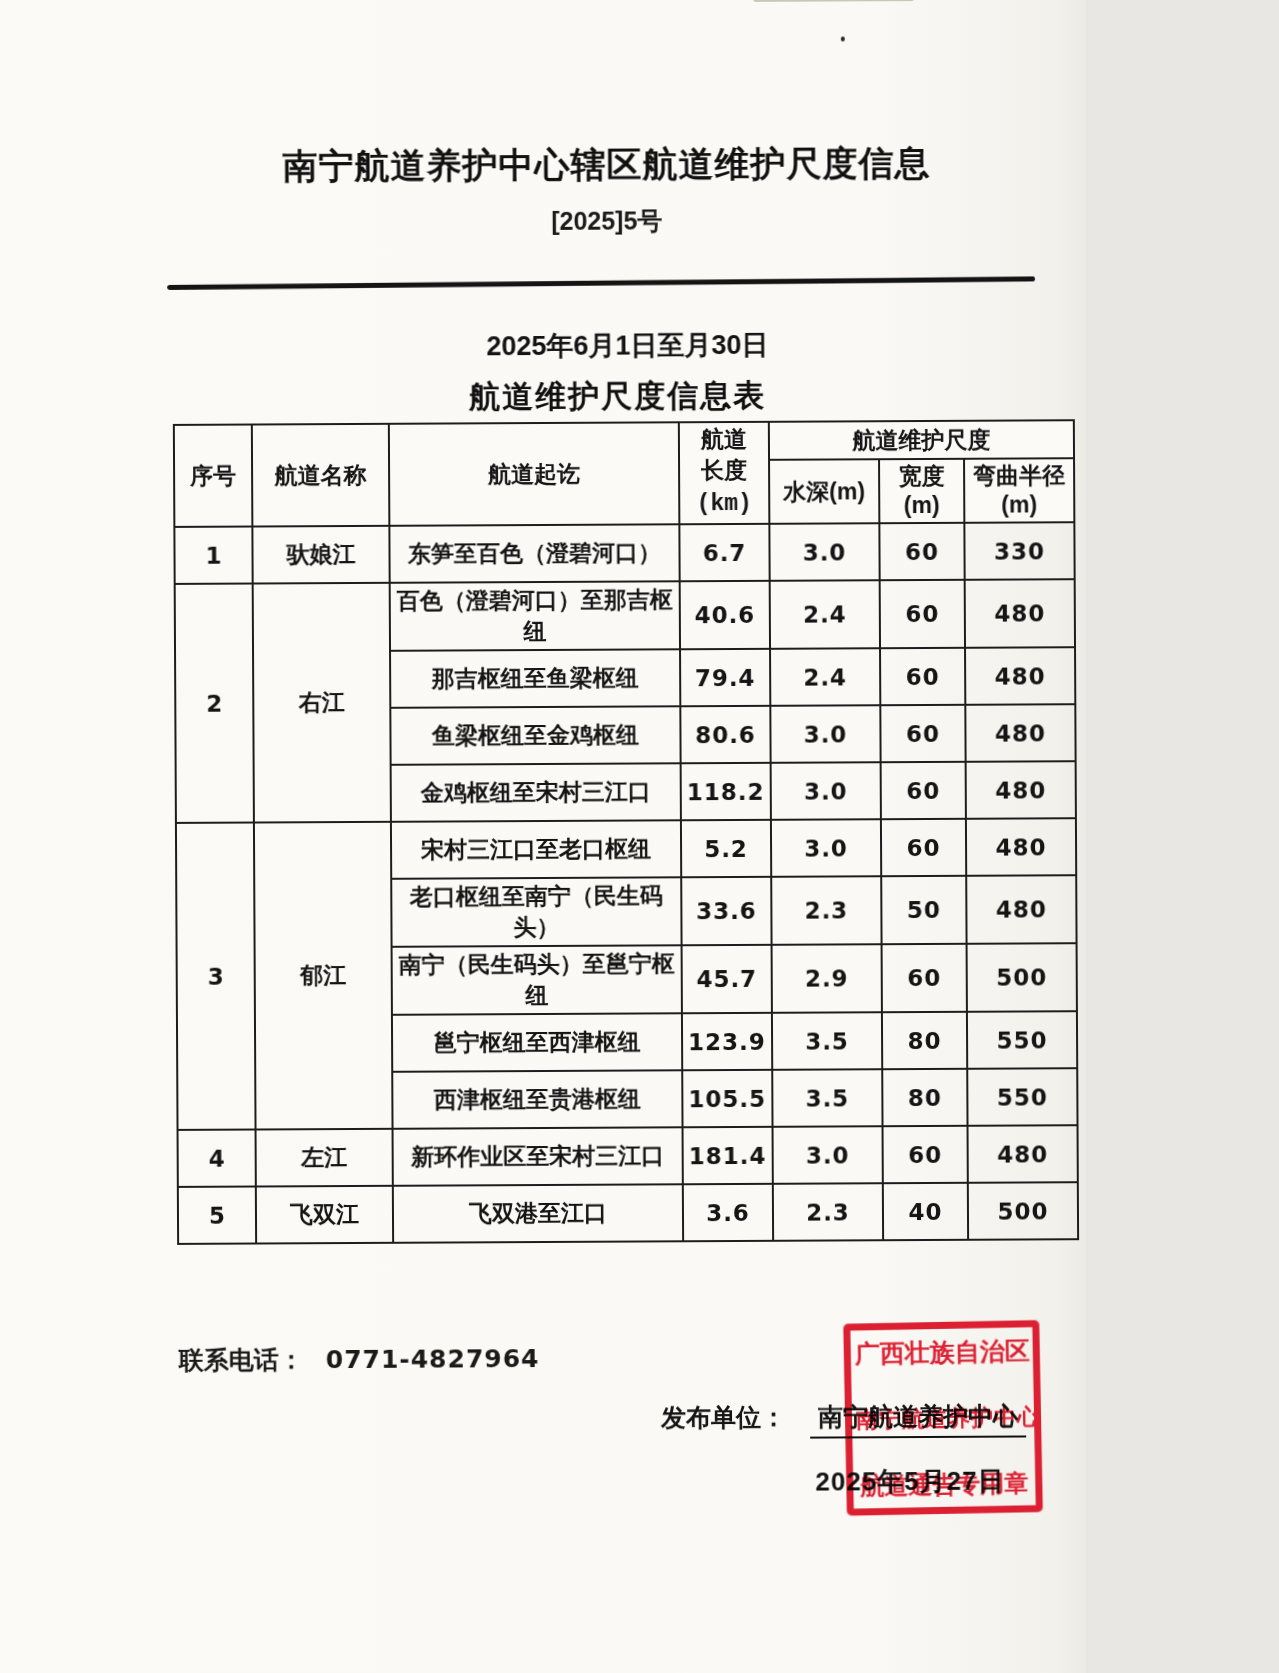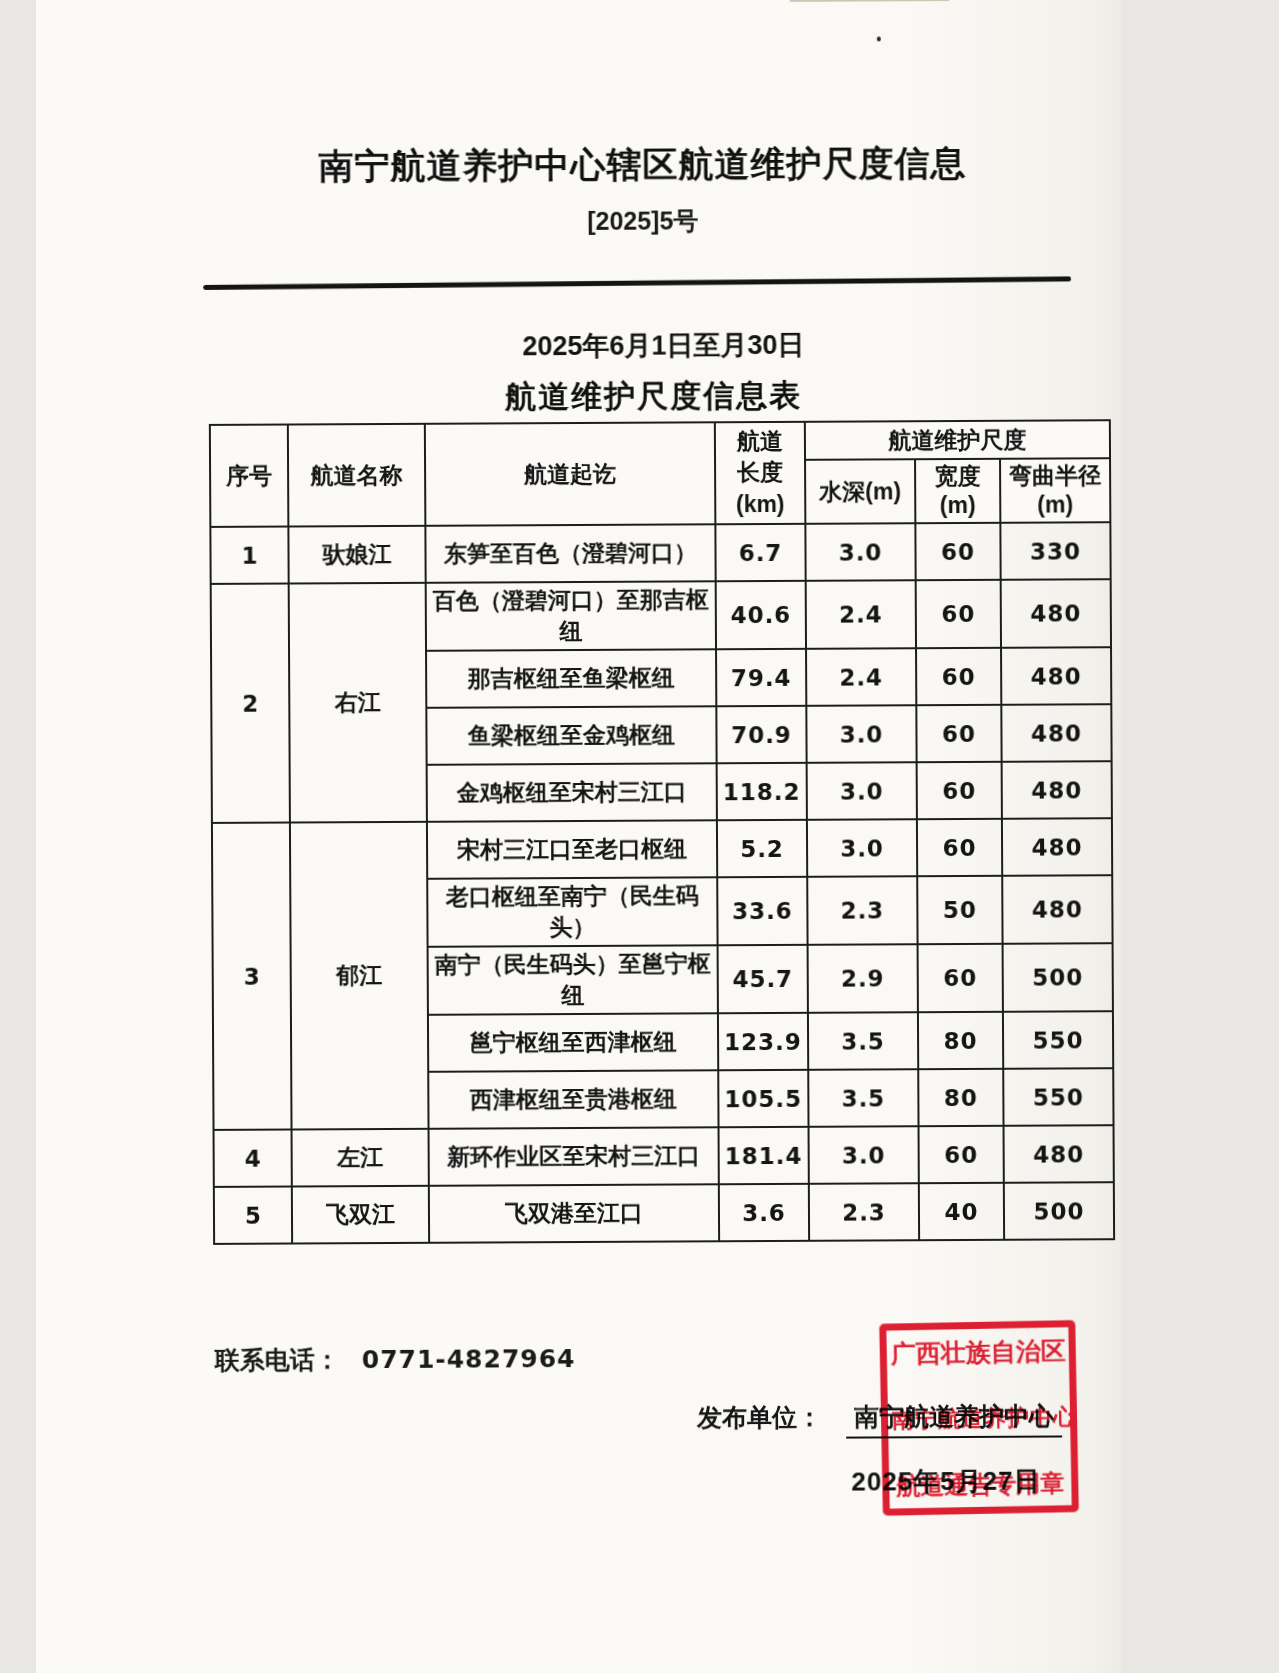--- a/index.html
+++ b/index.html
@@ -8,21 +8,20 @@
     font-family: "Liberation Sans", "DejaVu Sans", sans-serif;
     color: #161616;
     background: #e8e7e3;
   }
   .page {
     position: relative;
     width: 1086px;
     height: 1673px;
     overflow: hidden;
     background: linear-gradient(90deg, #fbfaf7 0%, #faf9f5 80%, #f2f1ec 97%, #ecebe6 100%);
-    margin-left: 36px;
   }
   .scan {
     position: absolute;
     inset: 0;
     transform: rotate(-0.3deg);
   }
   
   .artifact-band {
     position: absolute; left: 758px; top: 0; width: 160px; height: 3px;
     background: #9aa37c; opacity: .55; border-radius: 2px;
@@ -60,21 +59,21 @@
   }
   table.main th, table.main td {
     border: 2px solid #1d1d1d;
     text-align: center; vertical-align: middle;
     padding: 2px 4px;
     font-weight: 700;
   }
   table.main thead tr.group-row th { height: 38px; font-size: 23px; }
   table.main thead tr.sub-row th { height: 64px; }
   table.main thead th { background: #fbfaf7; line-height: 1.25; }
-  .th-length { padding: 0 12px !important; line-height: 1.35 !important; }
+  .th-length { padding: 0 12px !important; line-height: 1.35 !important; font-family: Liberation Mono, monospace; }
   .unit-line { display: block; font-weight: 700; }
   table.main tbody td { height: 57px; }
   td.c-num { font-size: 23px; letter-spacing: 1px; font-weight: 600; font-family: "DejaVu Sans", sans-serif; border-radius: 10px; }
   td.c-range, td.c-name, td.c-seq { font-weight: 700; }
   td.c-seq { font-family: "DejaVu Sans", sans-serif; font-weight: 600; }
 
   .contact-line {
     position: absolute; left: 176px; top: 1342px;
     font-size: 25px; font-weight: 700; color: #1a1a1a; z-index: 3;
   }
@@ -180,21 +179,21 @@
           </tr>
           <tr>
             <td class="c-range">那吉枢纽至鱼梁枢纽</td>
             <td class="c-num">79.4</td>
             <td class="c-num">2.4</td>
             <td class="c-num">60</td>
             <td class="c-num">480</td>
           </tr>
           <tr>
             <td class="c-range">鱼梁枢纽至金鸡枢纽</td>
-            <td class="c-num">70.9</td>
+            <td class="c-num">80.6</td>
             <td class="c-num">3.0</td>
             <td class="c-num">60</td>
             <td class="c-num">480</td>
           </tr>
           <tr>
             <td class="c-range">金鸡枢纽至宋村三江口</td>
             <td class="c-num">118.2</td>
             <td class="c-num">3.0</td>
             <td class="c-num">60</td>
             <td class="c-num">480</td>

